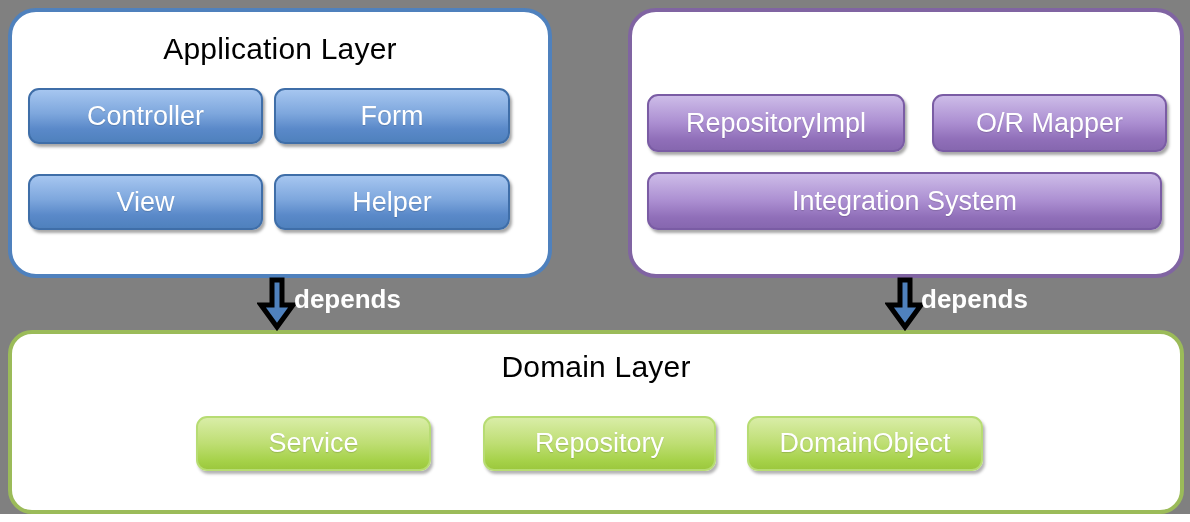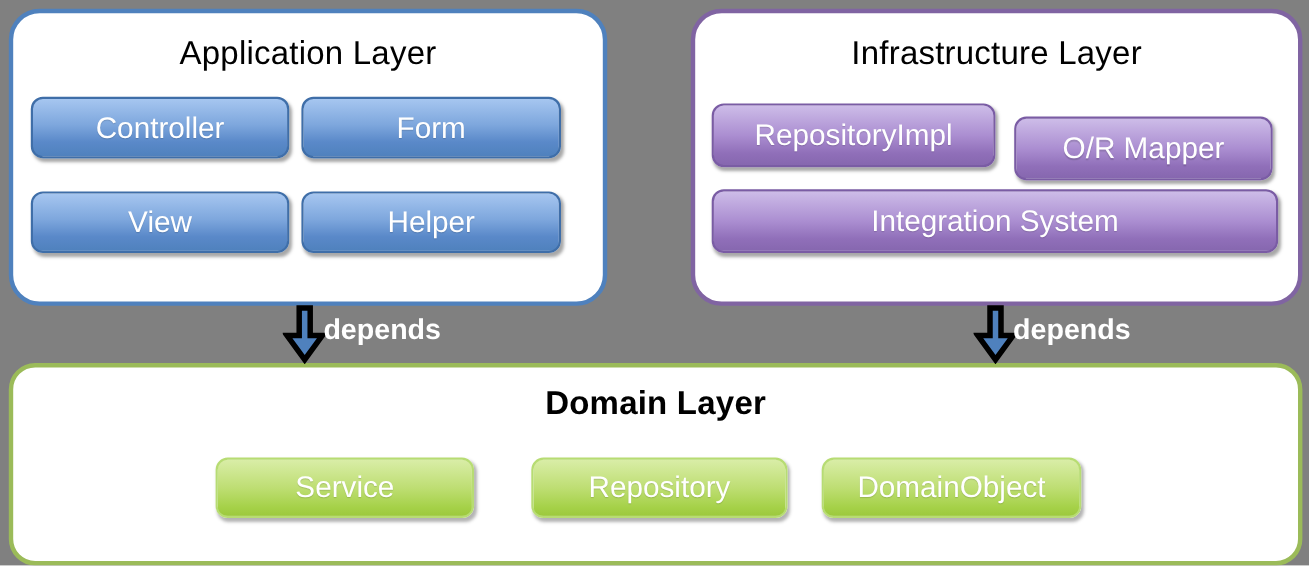--- a/index.html
+++ b/index.html
@@ -28,21 +28,21 @@
     border:4px solid #9bbb59;border-radius:24px;
   }
   .layer-title{
     position:absolute;left:0;right:0;
     text-align:center;
     color:#000;
     font-size:30px;
     letter-spacing:0.2px;
   }
   .app .layer-title, .infra .layer-title{top:20px;}
-  .domain .layer-title{top:16px;font-weight:bold;}
+  .domain .layer-title{top:16px;}
   .node{
     position:absolute;
     box-sizing:border-box;
     display:flex;align-items:center;justify-content:center;
     color:#ffffff;
     font-size:27px;
     border-radius:11px;
     text-shadow:0 1px 1px rgba(0,0,0,0.15);
   }
   .node.blue{
@@ -75,23 +75,22 @@
 
   <div class="layer-box app">
     <div class="layer-title">Application Layer</div>
     <div class="node blue" style="left:16px;top:76px;width:235px;height:56px;">Controller</div>
     <div class="node blue" style="left:262px;top:76px;width:236px;height:56px;">Form</div>
     <div class="node blue" style="left:16px;top:162px;width:235px;height:56px;">View</div>
     <div class="node blue" style="left:262px;top:162px;width:236px;height:56px;">Helper</div>
   </div>
 
   <div class="layer-box infra">
-    <div class="layer-title">Infrastructure Layer</div>
     <div class="node purple" style="left:15px;top:82px;width:258px;height:58px;">RepositoryImpl</div>
-    <div class="node purple" style="left:290px;top:82px;width:235px;height:58px;margin-top:12px;">O/R Mapper</div>
+    <div class="node purple" style="left:300px;top:82px;width:235px;height:58px;">O/R Mapper</div>
     <div class="node purple" style="left:15px;top:160px;width:515px;height:58px;">Integration System</div>
   </div>
 
   <div class="layer-box domain">
     <div class="layer-title">Domain Layer</div>
     <div class="node green" style="left:184px;top:82px;width:235px;height:55px;">Service</div>
     <div class="node green" style="left:471px;top:82px;width:233px;height:55px;">Repository</div>
     <div class="node green" style="left:735px;top:82px;width:236px;height:55px;">DomainObject</div>
   </div>
 

